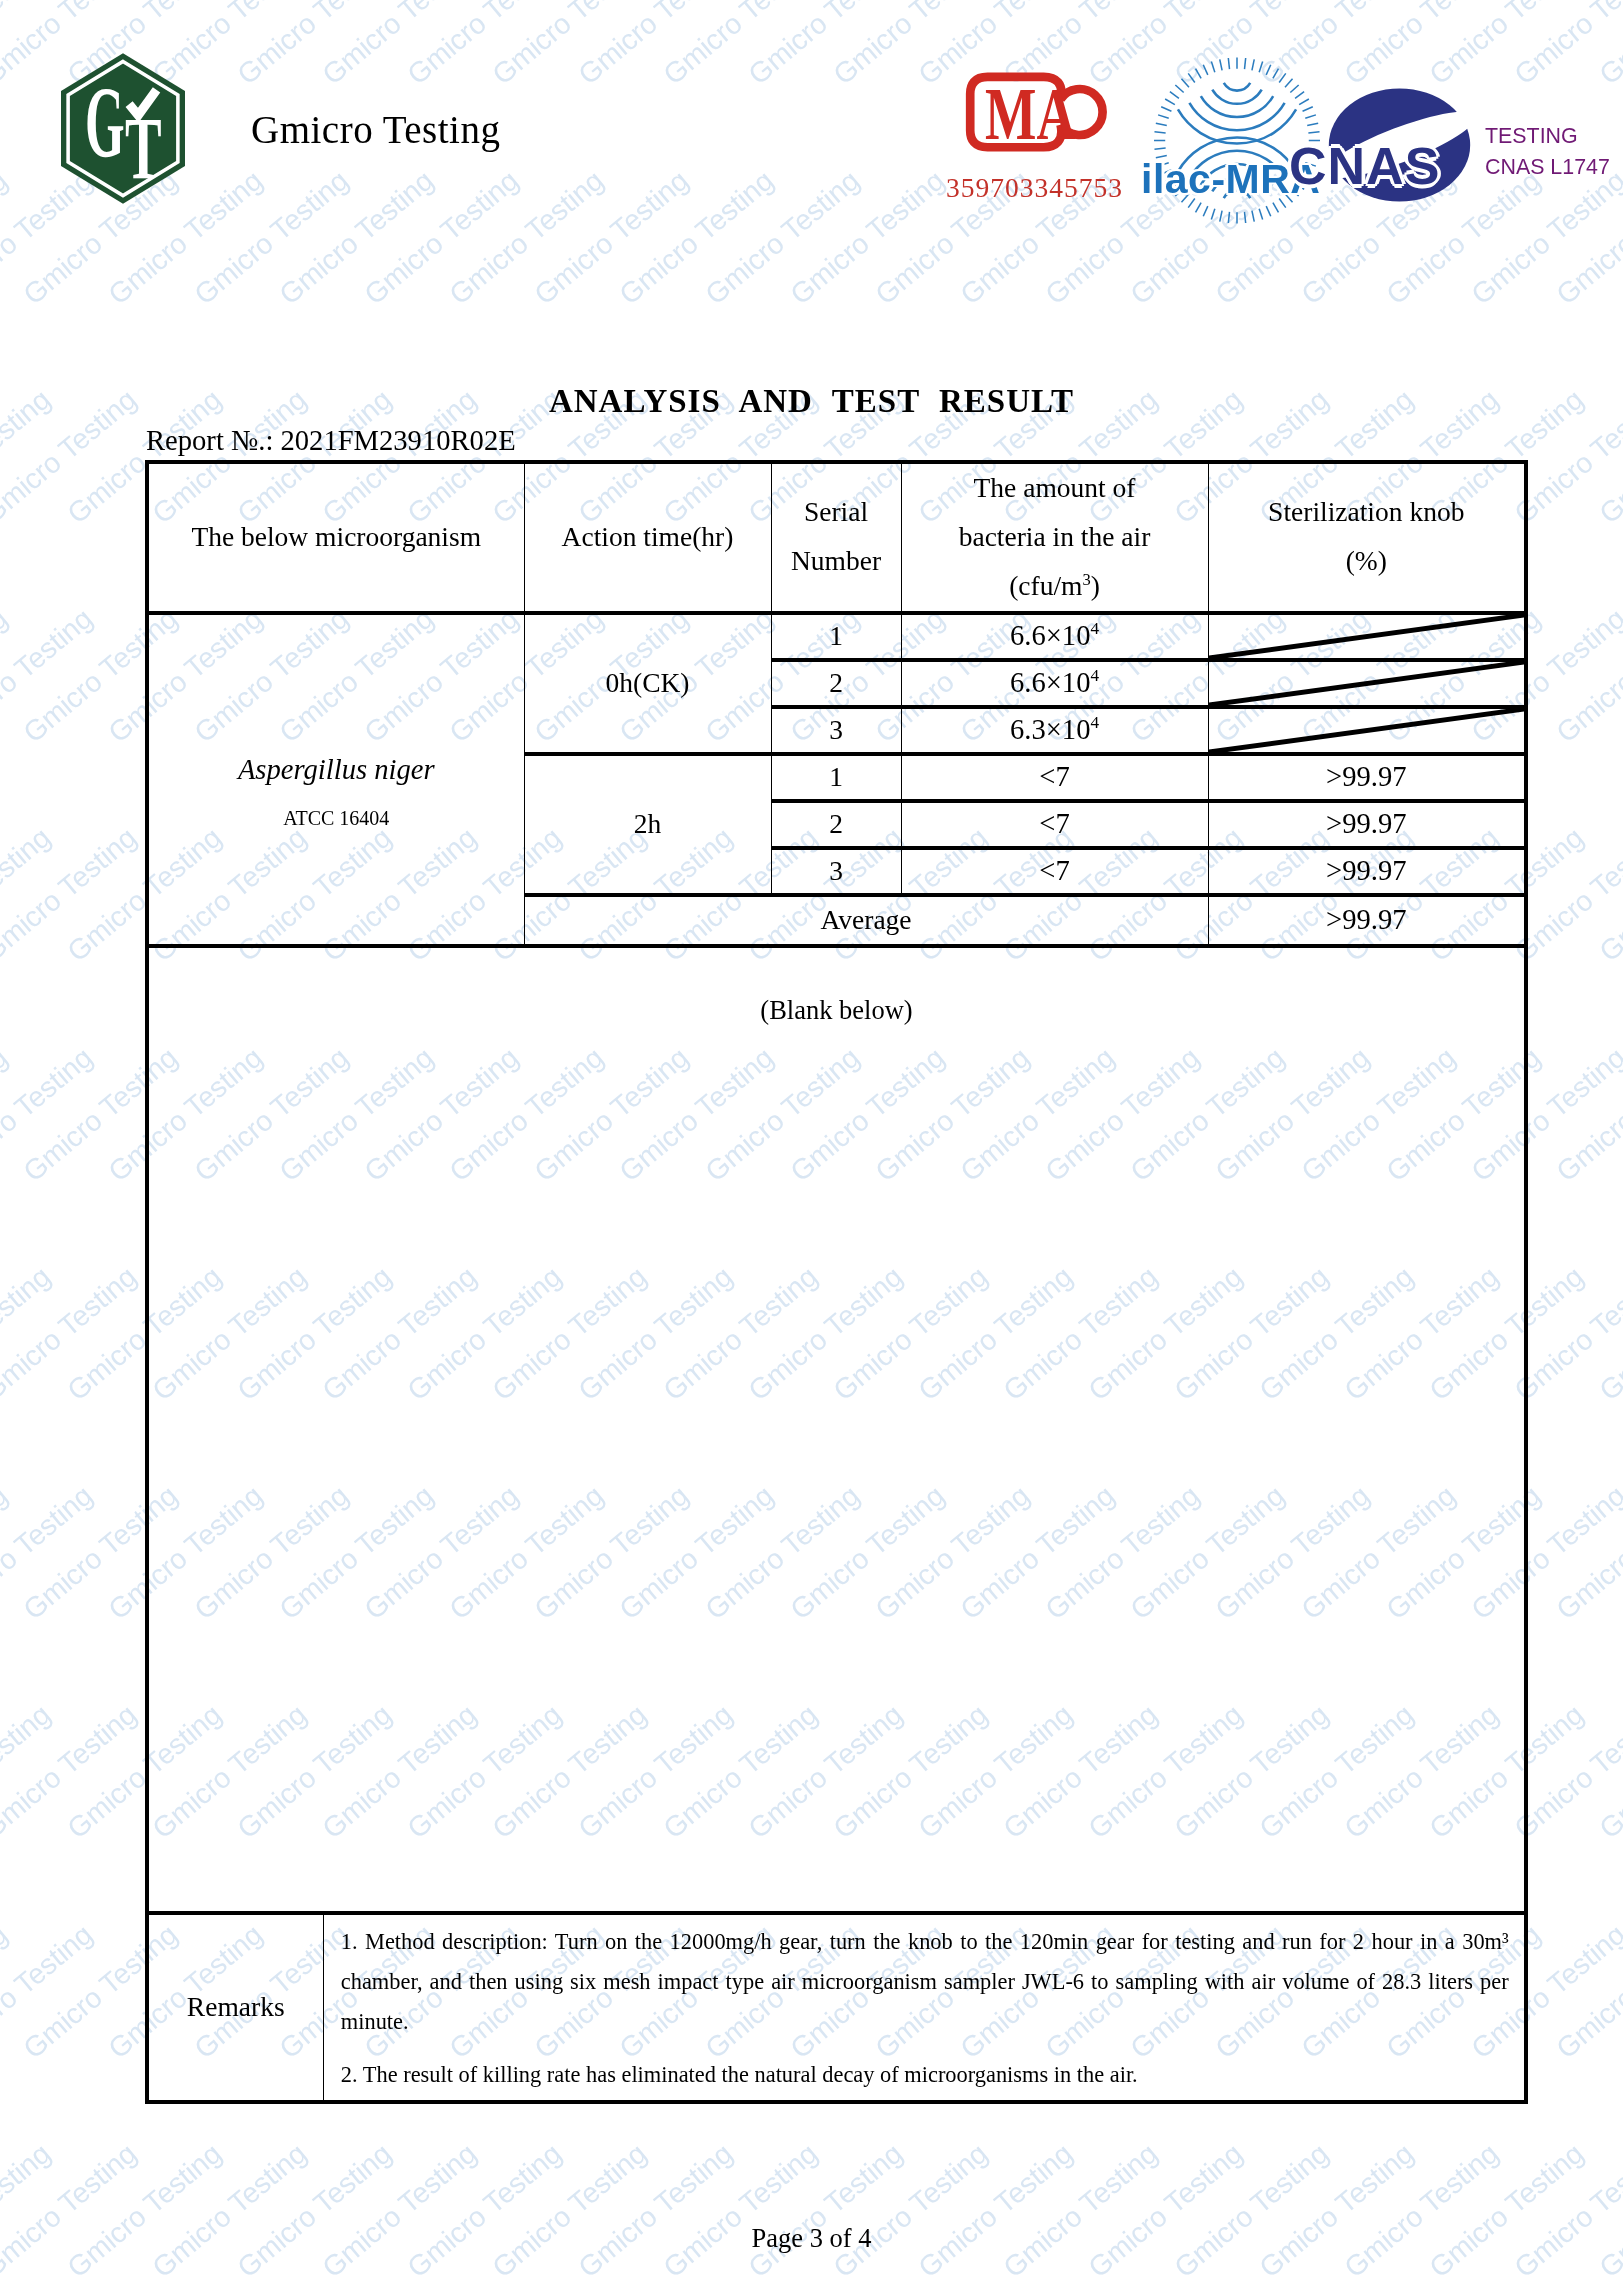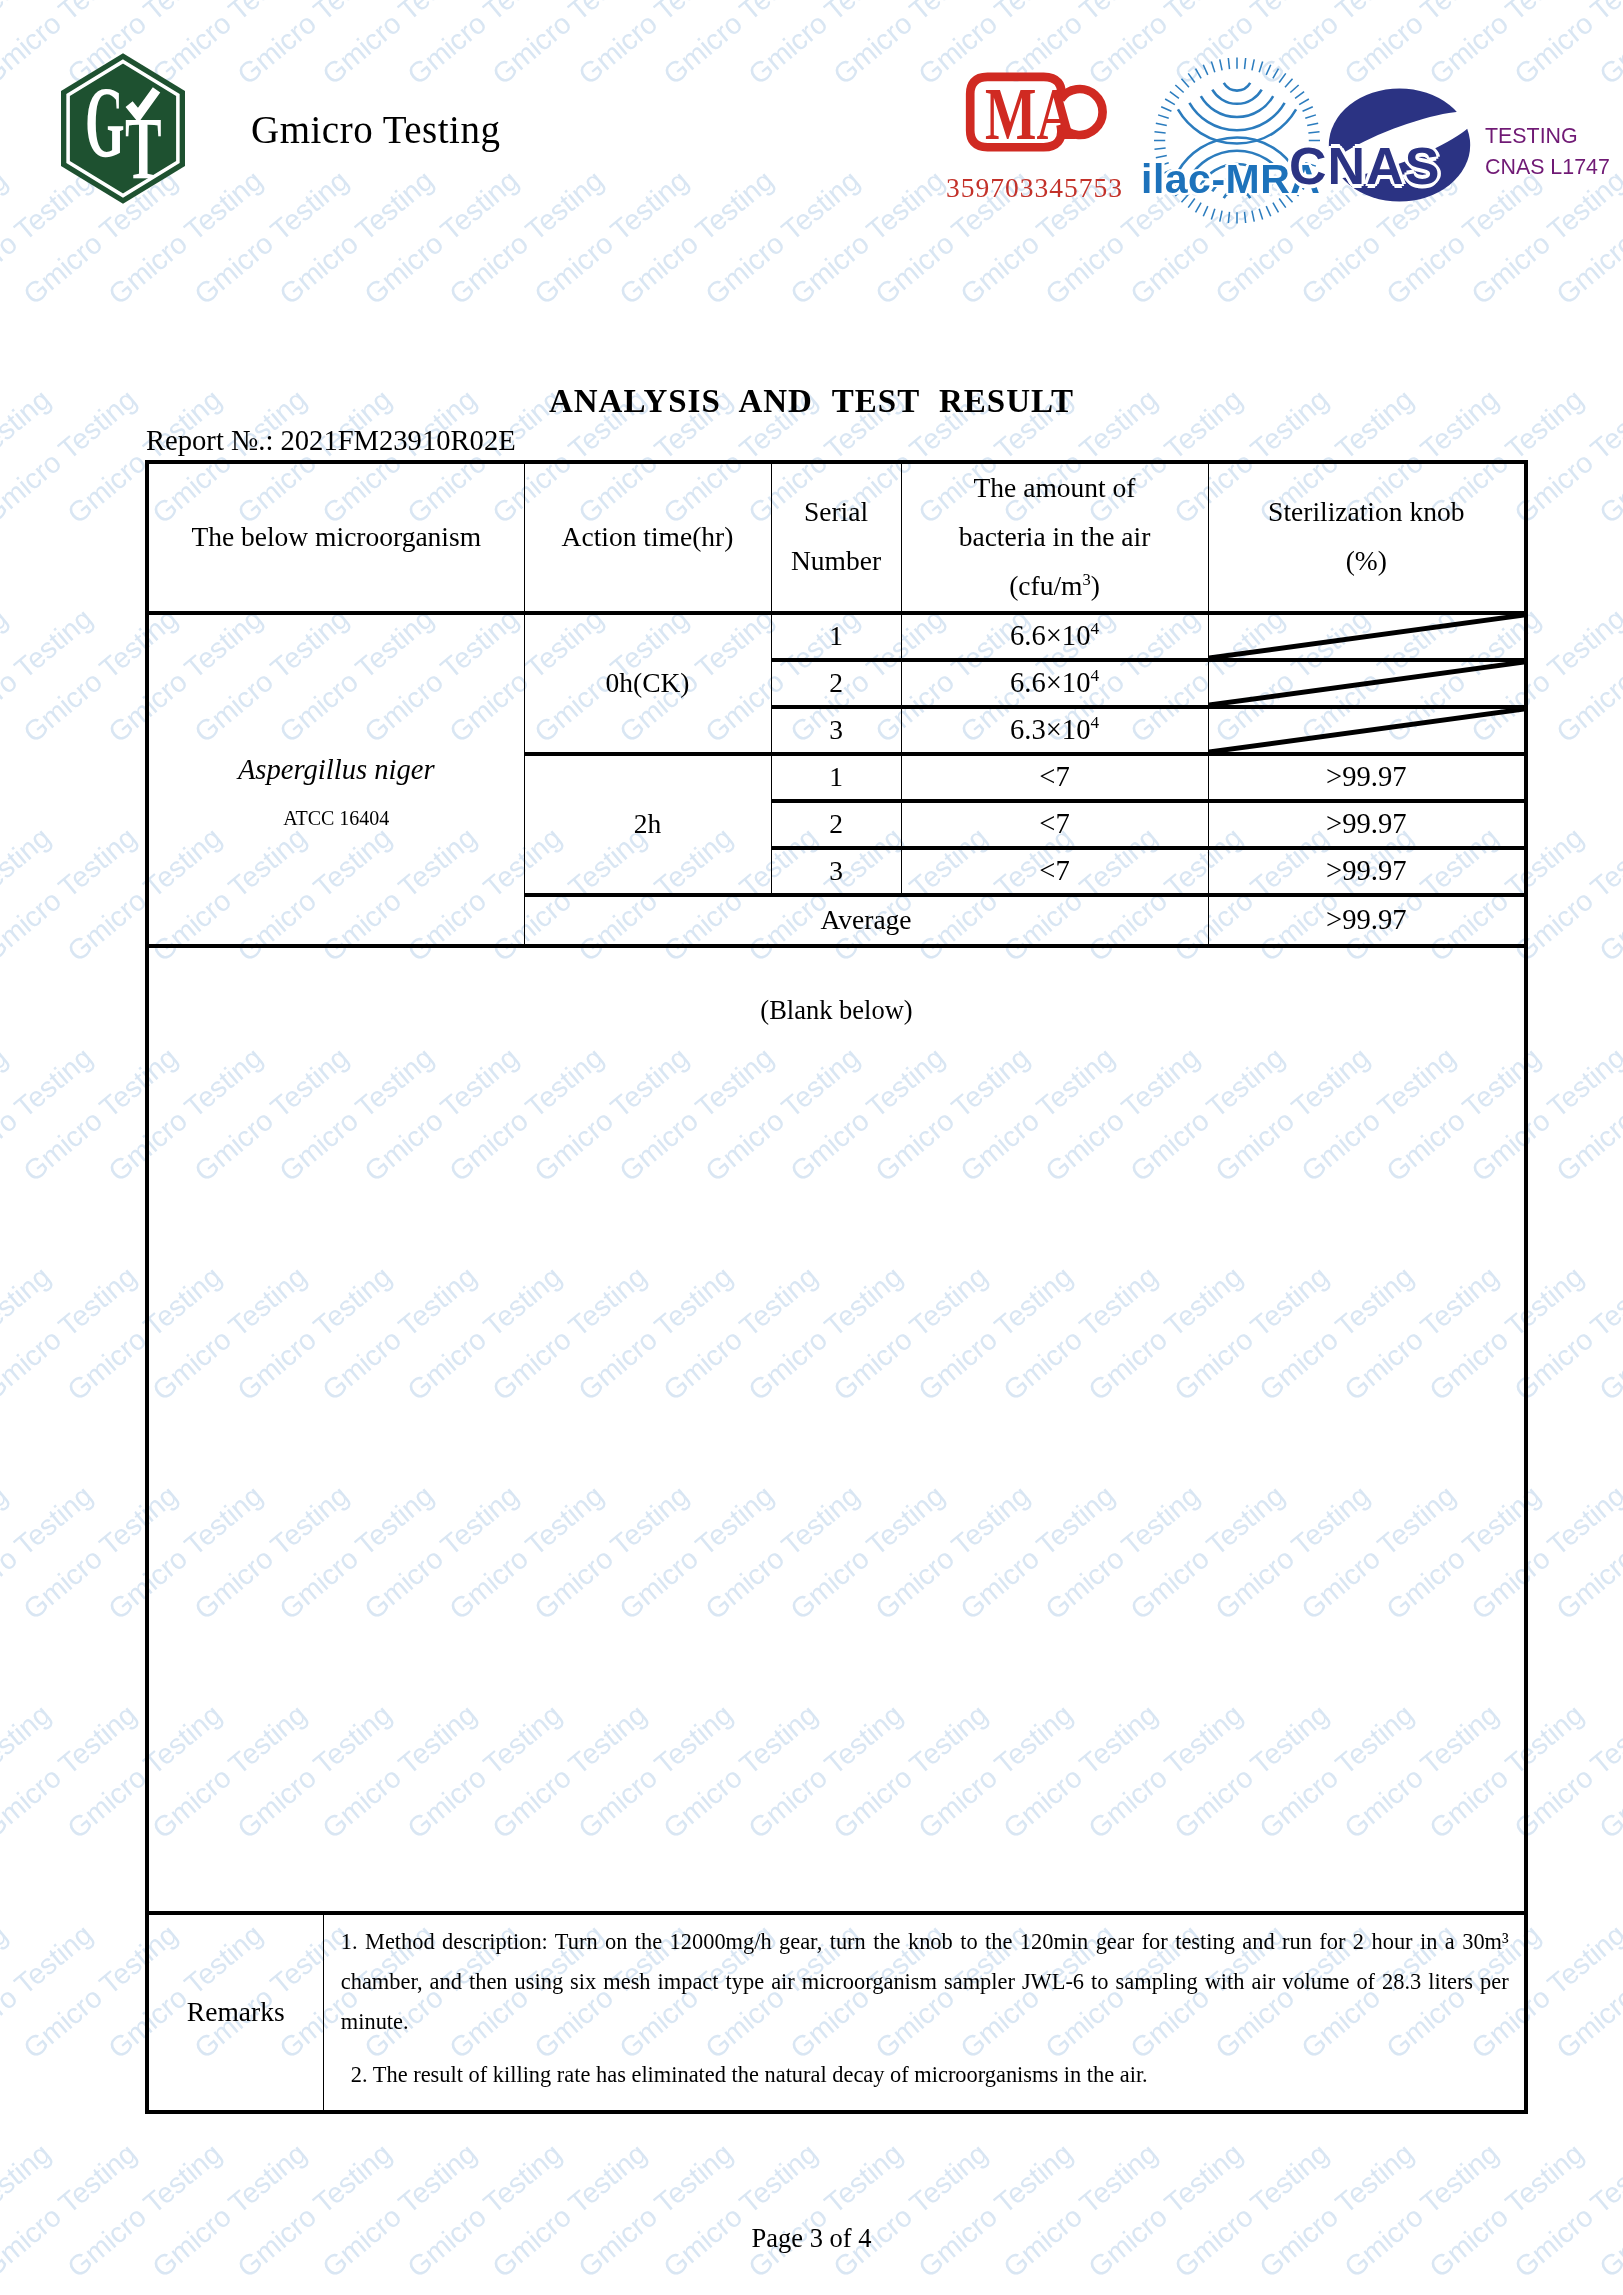--- a/index.html
+++ b/index.html
@@ -55,21 +55,21 @@
   .val { font-size:28.6px; }
   .organism-cell { line-height:2.0; padding-top:20.4px !important; }
   .organism-name { display:block; font-style:italic; font-size:28.6px; }
   .organism-code { display:block; font-size:20px; }
   .diag { position:relative; }
   .diag svg { position:absolute; left:0; top:0; width:100%; height:100%; display:block; }
   .blank-cell { vertical-align:top !important; padding-top:47px !important; font-size:26.5px; }
   .remarks-content { text-align:justify !important; font-size:22.4px; line-height:1.78;
                      padding:7.1px 15.3px 5.1px 17.3px !important; vertical-align:middle; }
   .remarks-content p { margin:0 0 13.3px 0; }
-  .remarks-content p:last-child { margin:10px; }
+  .remarks-content p:last-child { margin:0; }
 
   .footer { position:absolute; left:0; top:2223px; width:100%; text-align:center; font-size:26.5px; }
 </style>
 </head>
 <body>
 
 <div class="page">
   <div id="watermark" style="color: rgb(217, 230, 243);">
       <span style="left: -110px; top: 66px; color: rgb(217, 230, 243);">Gmicro Testing</span>
       <span style="left: -24.5px; top: 66px; color: rgb(217, 230, 243);">Gmicro Testing</span>

